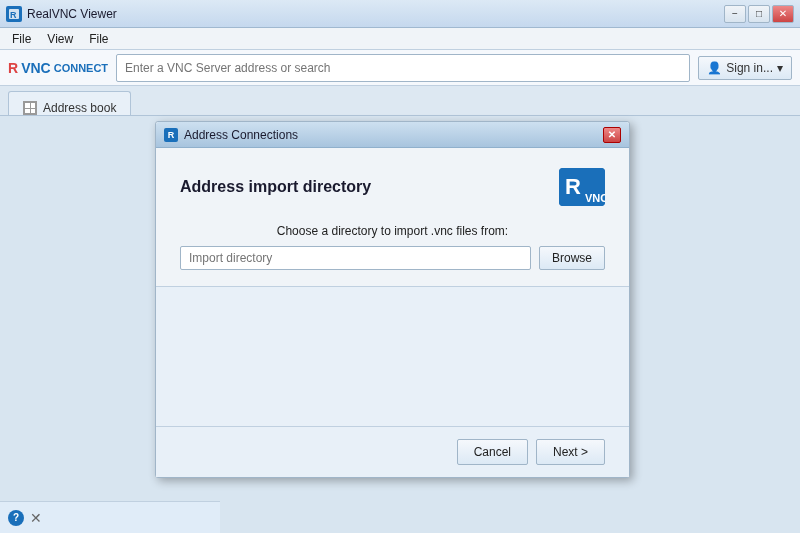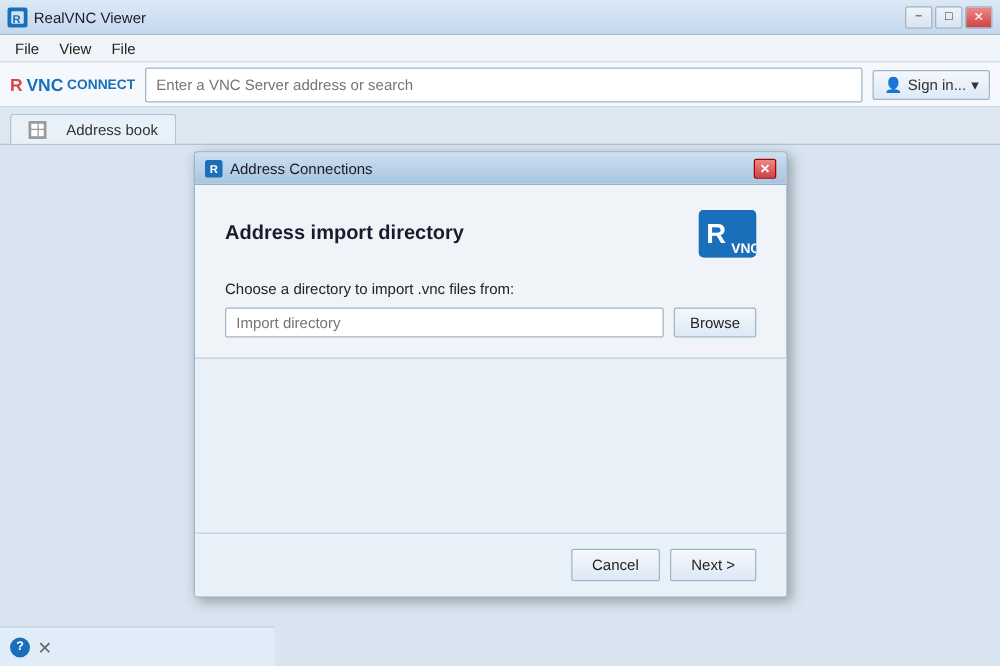--- a/index.html
+++ b/index.html
@@ -131,22 +131,22 @@
       border-bottom: 1px solid #b0c4d8;
     }
     .tab {
       height: 24px;
       padding: 0 14px;
       background: #e8f0f8;
       border: 1px solid #b0c4d8;
       border-bottom: none;
       border-radius: 3px 3px 0 0;
       display: flex;
-      align-items: center;
-      gap: 16px;
+      align-items: flex-end;
+      gap: 6px;
       font-size: 12px;
       color: #333;
       cursor: pointer;
     }
     .tab-icon {
       width: 14px;
       height: 14px;
       border: 1px solid #999;
       display: grid;
       grid-template-columns: 1fr 1fr;
@@ -240,20 +240,21 @@
       color: white;
       font-size: 16px;
       font-weight: bold;
       position: relative;
     }
 
     .dialog-label {
       font-size: 12px;
       color: #222;
       margin-bottom: 8px;
+      text-align: center;
     }
     .dialog-input-row {
       display: flex;
       gap: 8px;
       align-items: flex-start;
       margin-bottom: 0;
     }
     .dialog-text-input {
       flex: 1;
       height: 24px;

